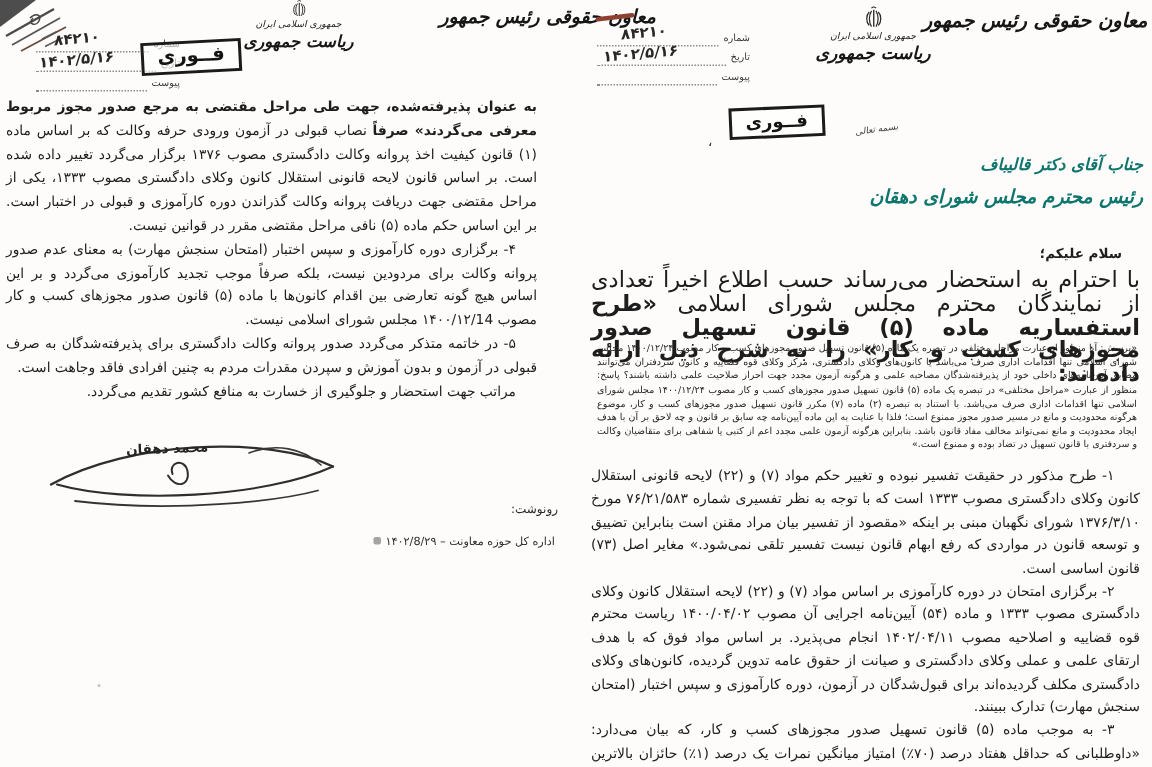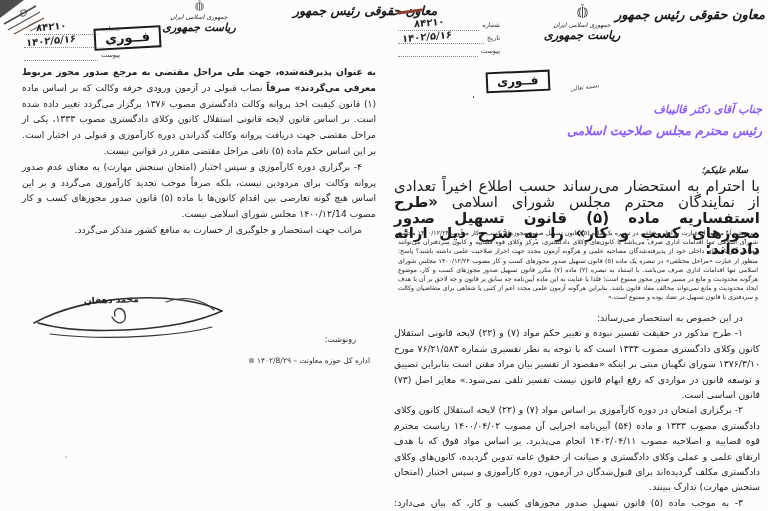--- a/index.html
+++ b/index.html
@@ -34,21 +34,21 @@
 
   
   .stamp{
     border:2px solid #1b1b1b;color:#141414;font-weight:bold;
     padding:1px 9px 2px 9px;white-space:nowrap;background:rgba(255,255,255,.6);
     transform:rotate(-2.5deg);letter-spacing:1px;
   }
 
   .besmeh{font-size:6px;color:#3c3c3c;transform:rotate(-8deg);font-style:italic;white-space:nowrap;}
 
-  .addr{text-align:right;color:#8b5cf6;}
+  .addr{text-align:right;color:#0f766e;}
   .addr .nm{font-size:11px;font-weight:bold;font-style:italic;white-space:nowrap;}
   .addr .tt{font-size:12.5px;font-weight:bold;font-style:italic;margin-top:7px;white-space:nowrap;}
 
   .salam{font-size:9px;font-weight:bold;}
 
   .bodytxt{font-size:9.3px;line-height:15.4px;text-align:justify;color:#1d1d1d;}
   .bodytxt p{margin:0;}
   .ind{text-indent:17px;}
   .introP{font-size:15px;line-height:15.8px;text-align:justify;}
   .quote{font-size:6.3px;line-height:9.2px;text-align:justify;color:#222;}
@@ -107,38 +107,39 @@
       <svg width="13" height="13" viewBox="0 0 20 22">
         <path d="M10 3 v15" stroke="#2a2a2a" stroke-width="1.2" fill="none"></path>
         <path d="M6 5 C 3 8, 3 14, 6 17 M8 4 C 5.5 8, 5.5 14, 8 18" stroke="#2a2a2a" stroke-width="1.1" fill="none"></path>
         <path d="M14 5 C 17 8, 17 14, 14 17 M12 4 C 14.5 8, 14.5 14, 12 18" stroke="#2a2a2a" stroke-width="1.1" fill="none"></path>
         <path d="M8 1.6 c 1.4 -1.4 2.6 -1.4 4 0" stroke="#2a2a2a" stroke-width="1" fill="none"></path>
       </svg>
       <div class="country">جمهوری اسلامی ایران</div>
       <div class="office" style="font-size:11px;">ریاست جمهوری</div>
     </div>
 
-    <div class="body2 abs" style="left:22px;top:64px;width:354px;">
+    <div class="body2 abs" style="left:4px;top:64px;width:354px;">
       <p><b>به عنوان پذیرفته‌شده، جهت طی مراحل مقتضی به مرجع صدور مجوز مربوط معرفی می‌گردند» صرفاً</b><span> نصاب قبولی در آزمون ورودی حرفه وکالت که بر اساس ماده (۱) قانون کیفیت اخذ پروانه وکالت دادگستری مصوب ۱۳۷۶ برگزار می‌گردد تغییر داده شده است. بر اساس قانون لایحه قانونی استقلال کانون وکلای دادگستری مصوب ۱۳۳۳، یکی از مراحل مقتضی جهت دریافت پروانه وکالت گذراندن دوره کارآموزی و قبولی در اختبار است. بر این اساس حکم ماده (۵) نافی مراحل مقتضی مقرر در قوانین نیست.</span></p>
       <p class="ind2">۴- برگزاری دوره کارآموزی و سپس اختبار (امتحان سنجش مهارت) به معنای عدم صدور پروانه وکالت برای مردودین نیست، بلکه صرفاً موجب تجدید کارآموزی می‌گردد و بر این اساس هیچ گونه تعارضی بین اقدام کانون‌ها با ماده (۵) قانون صدور مجوزهای کسب و کار مصوب ۱۴۰۰/۱۲/14 مجلس شورای اسلامی نیست.</p>
-      <p class="ind2">مراتب جهت استحضار و جلوگیری از خسارت به منافع کشور متذکر می‌گردد.</p>
+      <p class="ind2">۵- در خاتمه متذکر می‌گردد صدور پروانه وکالت دادگستری برای پذیرفته‌شدگان به صرف قبولی در آزمون و بدون آموزش و سپردن مقدرات مردم به چنین افرادی فاقد وجاهت است.</p>
+      <p class="ind2">مراتب جهت استحضار و جلوگیری از خسارت به منافع کشور تقدیم می‌گردد.</p>
     </div>
 
     <div class="abs" style="left:26px;top:290px;width:208px;height:50px;">
       <svg width="208" height="50" viewBox="0 0 208 50">
         <path d="M8 33 C 60 4, 152 0, 196 21" stroke="#2e2e2e" stroke-width="1.6" fill="none" stroke-linecap="round"></path>
         <path d="M196 21 C 150 42, 58 46, 12 33" stroke="#2e2e2e" stroke-width="1.4" fill="none" stroke-linecap="round"></path>
         <path d="M24 44 C 90 52, 160 44, 186 37" stroke="#343434" stroke-width="1.2" fill="none" stroke-linecap="round"></path>
         <path d="M86 27 c 5 9 15 7 13 -3 c -2 -9 -13 -6 -10 2" stroke="#2e2e2e" stroke-width="1.3" fill="none" stroke-linecap="round"></path>
         <path d="M140 12 c 18 -7 36 -3 48 8" stroke="#383838" stroke-width="1.1" fill="none" stroke-linecap="round"></path>
       </svg>
       <span class="signame">محمد دهقان</span>
     </div>
 
-    <div class="cc-label abs" style="right:30px;top:335px;">رونوشت:</div>
+    <div class="cc-label abs" style="right:14px;top:335px;">رونوشت:</div>
     <div class="cc-line abs" style="right:16px;top:356px;">
       <span>اداره کل حوزه معاونت – ۱۴۰۲/8/۲۹</span><span class="cc-bullet"></span>
     </div>
 
     <div class="speck abs" style="left:65px;top:456px;width:2px;height:2px;"></div>
   </div>
 
   <div class="page" id="page1">
 
     <div class="callig abs" style="right:3px;top:7px;font-size:13px;">معاون حقوقی رئیس جمهور</div>
@@ -170,33 +171,32 @@
       <span class="hand" style="left:16px;top:-4px;">۸۴۲۱۰</span>
       <span class="hand" style="left:4px;top:10px;">۱۴۰۲/۵/۱۶</span>
     </div>
 
     <div class="stamp abs" style="left:100px;top:71px;font-size:12px;">فــوری</div>
     <div class="tickmark abs" style="left:86px;top:90px;">،</div>
     <div class="besmeh abs" style="left:184px;top:83px;">بسمه تعالی</div>
 
     <div class="addr abs" style="right:6px;top:103px;">
       <div class="nm">جناب آقای دکتر قالیباف</div>
-      <div class="tt">رئیس محترم مجلس صلاحیت اسلامی</div>
-    </div>
-
-    <div class="salam abs" style="right:20px;top:165px;font-style:italic;">سلام علیکم؛</div>
+      <div class="tt">رئیس محترم مجلس شورای دهقان</div>
+    </div>
+
+    <div class="salam abs" style="right:20px;top:165px;">سلام علیکم؛</div>
 
     <div class="introP abs" style="left:8px;top:179px;width:366px;">
       <span>با احترام به استحضار می‌رساند حسب اطلاع اخیراً تعدادی از نمایندگان محترم مجلس شورای اسلامی </span><b>«طرح استفساریه ماده (۵) قانون تسهیل صدور مجوزهای کسب و کار» را به شرح ذیل ارائه داده‌اند:</b>
     </div>
 
     <div class="quote abs" style="left:12px;top:228px;width:360px;">«پرسش: آیا منظور از عبارت مراحل مختلفی در تبصره یک ماده (۵) قانون تسهیل صدور مجوزهای کسب و کار مصوب ۱۴۰۰/۱۲/۲۴ مجلس شورای اسلامی تنها اقدامات اداری صرف می‌باشد یا کانون‌های وکلای دادگستری، مرکز وکلای قوه قضاییه و کانون سردفتران می‌توانند مطابق آیین‌نامه‌های داخلی خود از پذیرفته‌شدگان مصاحبه علمی و هرگونه آزمون مجدد جهت احراز صلاحیت علمی داشته باشند؟ پاسخ: منظور از عبارت «مراحل مختلفی» در تبصره یک ماده (۵) قانون تسهیل صدور مجوزهای کسب و کار مصوب ۱۴۰۰/۱۲/۲۴ مجلس شورای اسلامی تنها اقدامات اداری صرف می‌باشد. با استناد به تبصره (۲) ماده (۷) مکرر قانون تسهیل صدور مجوزهای کسب و کار، موضوع هرگونه محدودیت و مانع در مسیر صدور مجوز ممنوع است؛ فلذا با عنایت به این ماده آیین‌نامه چه سابق بر قانون و چه لاحق بر آن با هدف ایجاد محدودیت و مانع نمی‌تواند مخالف مفاد قانون باشد. بنابراین هرگونه آزمون علمی مجدد اعم از کتبی یا شفاهی برای متقاضیان وکالت و سردفتری با قانون تسهیل در تضاد بوده و ممنوع است.»</div>
 
     <div class="bodytxt abs" style="left:8px;top:310px;width:366px;">
-      <p class="ind">در این خصوص به استحضار می‌رساند:</p>
       <p class="ind">۱- طرح مذکور در حقیقت تفسیر نبوده و تغییر حکم مواد (۷) و (۲۲) لایحه قانونی استقلال کانون وکلای دادگستری مصوب ۱۳۳۳ است که با توجه به نظر تفسیری شماره ۷۶/۲۱/۵۸۳ مورخ ۱۳۷۶/۳/۱۰ شورای نگهبان مبنی بر اینکه «مقصود از تفسیر بیان مراد مقنن است بنابراین تضییق و توسعه قانون در مواردی که رفع ابهام قانون نیست تفسیر تلقی نمی‌شود.» مغایر اصل (۷۳) قانون اساسی است.</p>
       <p class="ind">۲- برگزاری امتحان در دوره کارآموزی بر اساس مواد (۷) و (۲۲) لایحه استقلال کانون وکلای دادگستری مصوب ۱۳۳۳ و ماده (۵۴) آیین‌نامه اجرایی آن مصوب ۱۴۰۰/۰۴/۰۲ ریاست محترم قوه قضاییه و اصلاحیه مصوب ۱۴۰۲/۰۴/۱۱ انجام می‌پذیرد. بر اساس مواد فوق که با هدف ارتقای علمی و عملی وکلای دادگستری و صیانت از حقوق عامه تدوین گردیده، کانون‌های وکلای دادگستری مکلف گردیده‌اند برای قبول‌شدگان در آزمون، دوره کارآموزی و سپس اختبار (امتحان سنجش مهارت) تدارک ببینند.</p>
       <p class="ind">۳- به موجب ماده (۵) قانون تسهیل صدور مجوزهای کسب و کار، که بیان می‌دارد: «داوطلبانی که حداقل هفتاد درصد (۷۰٪) امتیاز میانگین نمرات یک درصد (۱٪) حائزان بالاترین امتیاز را کسب کرده‌اند</p>
     </div>
 
     <div class="speck abs" style="left:32px;top:289px;width:2px;height:2px;"></div>
   </div>
 
   <div class="callig abs" style="left:293px;top:3px;font-size:12.5px;z-index:5;">معاون حقوقی رئیس جمهور</div>
   <div class="pen-dash abs" style="left:397px;top:10px;width:26px;height:3px;z-index:6;"></div>

